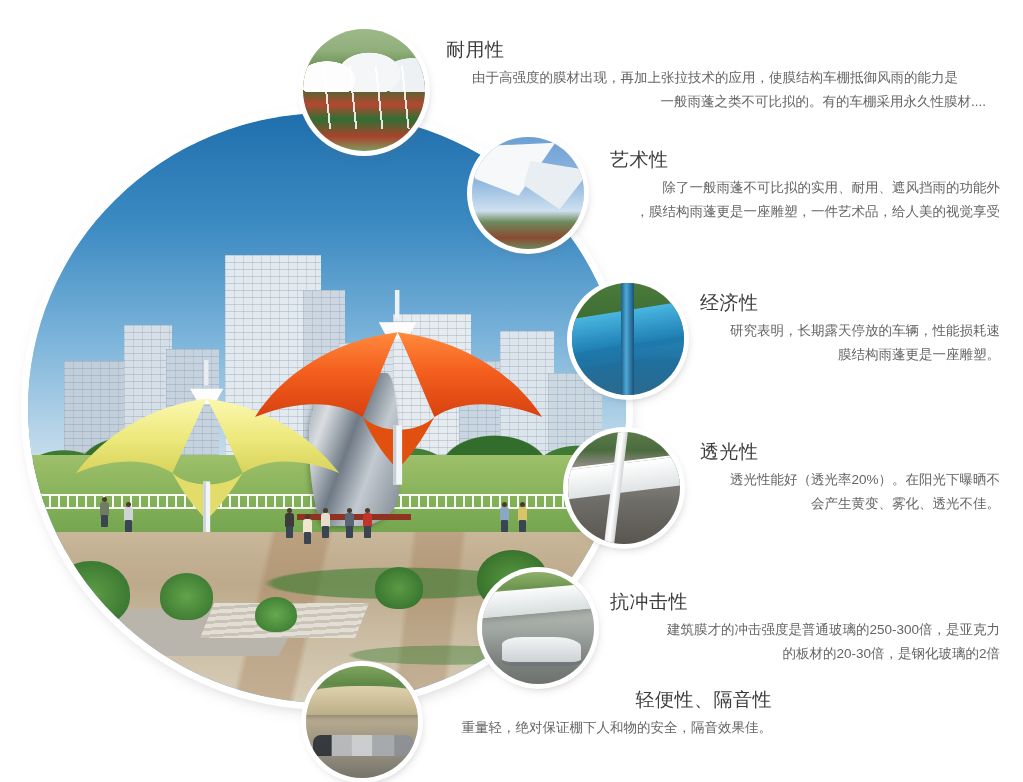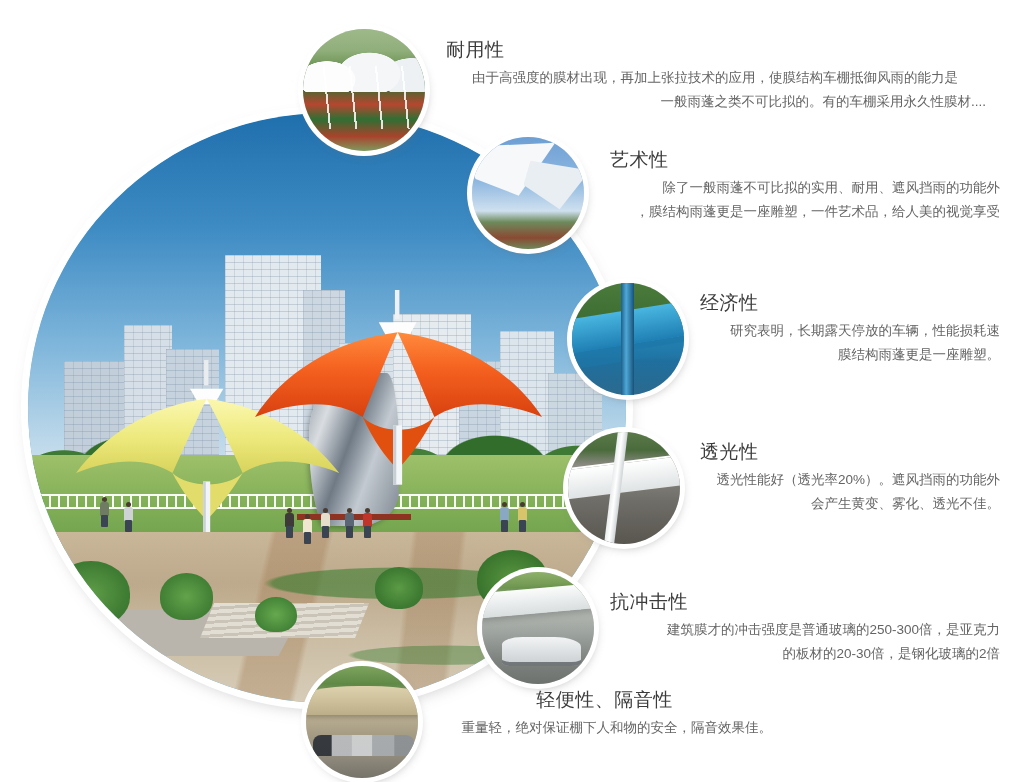--- a/index.html
+++ b/index.html
@@ -181,21 +181,21 @@
 
   .blk4{left:700px;top:442px;width:300px;}
   .blk4 .blk-title{text-align:left;}
   .blk4 .blk-line{text-align:right;}
 
   .blk5{left:610px;top:592px;width:390px;}
   .blk5 .blk-title{text-align:left;}
   .blk5 .blk-line{text-align:right;}
 
   .blk6{left:437px;top:690px;width:335px;}
-  .blk6 .blk-title{text-align:center;}
+  .blk6 .blk-title{text-align:right;}
   .blk6 .blk-line{text-align:right;}
 </style>
 </head>
 <body>
 
 <div id="stage">
 
   <div class="hero-circle">
     <div class="hero-inner">
       <div class="sky"></div>
@@ -347,21 +347,21 @@
   </div>
 
   <div class="block blk3">
     <h3 class="blk-title">经济性</h3>
     <div class="blk-line">研究表明，长期露天停放的车辆，性能损耗速</div>
     <div class="blk-line">膜结构雨蓬更是一座雕塑。</div>
   </div>
 
   <div class="block blk4">
     <h3 class="blk-title">透光性</h3>
-    <div class="blk-line">透光性能好（透光率20%）。遮风挡雨的功能外</div>
+    <div class="blk-line">透光性能好（透光率20%）。在阳光下曝晒不</div>
     <div class="blk-line">会产生黄变、雾化、透光不佳。</div>
   </div>
 
   <div class="block blk5">
     <h3 class="blk-title">抗冲击性</h3>
     <div class="blk-line">建筑膜才的冲击强度是普通玻璃的250-300倍，是亚克力</div>
     <div class="blk-line">的板材的20-30倍，是钢化玻璃的2倍</div>
   </div>
 
   <div class="block blk6">

